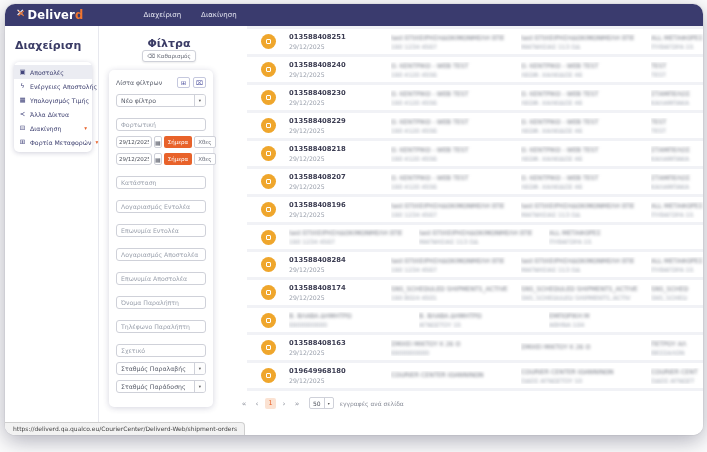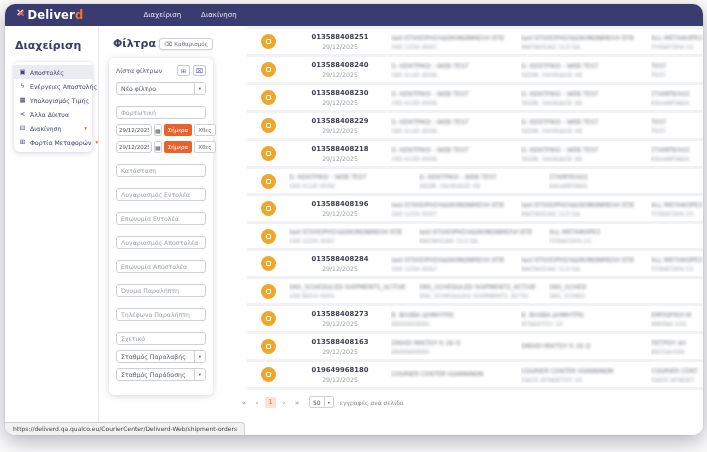--- a/index.html
+++ b/index.html
@@ -22,21 +22,21 @@
   
   .side-col{ width:94px; border-right:1px solid #e7e8ee; padding:9px 6px 0 9px; flex-shrink:0; }
   .side-title{ font-size:11px; font-weight:bold; color:#3b3c66; margin:4px 0 10px 1px; }
   .menu-card{ background:#fff; border-radius:5px; box-shadow:0 1px 5px rgba(40,40,90,.22); padding:3px 0; }
   .menu-item{ display:flex; align-items:center; gap:4px; padding:3px 5px; font-size:6.2px; color:#3e4070; cursor:pointer; white-space:nowrap; }
   .menu-item.active{ background:#ebecf2; }
   .menu-icon{ width:7px; font-size:6.5px; color:#43457c; text-align:center; flex-shrink:0; }
   .menu-chevron{ margin-left:auto; color:#e8622a; font-size:5.5px; }
   
   .filter-col{ width:124px; padding:9px 10px 0 10px; flex-shrink:0; }
-  .filter-head{ display:flex; align-items:center; justify-content:space-between; margin:2px 0 8px 4px; }
+  .filter-head{ display:flex; align-items:center; justify-content:space-between; margin:2px 0 8px 16px;flex-direction:column; }
   .filter-title{ font-size:11px; font-weight:bold; color:#3b3c66; }
   .btn-clear{ display:flex; align-items:center; gap:2px; background:#fff; border:1px solid #cfd1d9; border-radius:3px; padding:2px 4px; font-size:5.6px; color:#6a6e7a; cursor:pointer; box-shadow:0 1px 2px rgba(0,0,0,.08); }
   .filter-card{ background:#fff; border-radius:5px; box-shadow:0 1px 6px rgba(40,40,90,.2); padding:7px 7px 9px 7px; }
   .list-row{ display:flex; align-items:center; margin-bottom:6px; }
   .list-label{ font-size:6.2px; color:#565b68; }
   .icon-btns{ margin-left:auto; display:flex; gap:3px; }
   .icon-btn{ width:13px; height:11px; border:1px solid #c5c8de; border-radius:2px; background:#fff; color:#474b9c; font-size:6px; display:flex; align-items:center; justify-content:center; cursor:pointer; }
   .sel{ height:13px; border:1px solid #cfd1d9; border-radius:3px; display:flex; align-items:center; overflow:hidden; background:#fff; cursor:pointer; margin-bottom:5px; }
   .sel-val{ flex:1; font-size:6.2px; color:#565b68; padding-left:4px; white-space:nowrap; }
   .sel-arrow{ width:11px; align-self:stretch; border-left:1px solid #cfd1d9; display:flex; align-items:center; justify-content:center; font-size:4.5px; color:#555; background:#fdfdfd; }
@@ -48,21 +48,21 @@
   .btn-today{ height:12px; background:#e8622a; border:none; border-radius:2px; color:#fff; font-size:5.5px; padding:0 4px; cursor:pointer; }
   .btn-yday{ height:12px; background:#fff; border:1px solid #cfd1d9; border-radius:2px; color:#6a6e7a; font-size:5.5px; padding:0 3px; cursor:pointer; }
   .btn-search{ width:100%; height:15px; margin-top:4px; background:#e8622a; border:none; border-radius:3px; color:#fff; font-size:6.6px; cursor:pointer; box-shadow:0 1px 3px rgba(232,98,42,.45); }
   
   .main-col{ flex:1; padding:0 0 0 24px; overflow:hidden; display:flex; flex-direction:column; }
   .rows{ border-top:3px solid #f1f2f6; }
   .t-row{ display:flex; align-items:center; background:#fff; padding:4px 0 4px 0; border-bottom:3px solid #f1f2f6; min-height:27px; cursor:pointer; }
   .badge-cell{ width:42px; display:flex; justify-content:center; flex-shrink:0; }
   .badge{ width:15px; height:15px; border-radius:50%; background:#efa62c; display:flex; align-items:center; justify-content:center; }
   .badge-glyph{ width:5px; height:5px; border:1.2px solid #fff; border-radius:1px; }
-  .c-id{ width:102px; flex-shrink:0;text-align:center; }
+  .c-id{ width:102px; flex-shrink:0; }
   .row-id{ font-size:6.8px; font-weight:bold; color:#3c3d52; }
   .row-date{ font-size:6.2px; color:#9aa0ac; margin-top:2px; }
   .c-blur{ width:130px; flex-shrink:0; overflow:hidden; }
   .c-last{ flex:1; overflow:hidden; }
   .bl1{ font-size:6.2px; color:#70747f; filter:blur(1.6px); white-space:nowrap; }
   .bl2{ font-size:6px; color:#9aa0ac; filter:blur(1.6px); white-space:nowrap; margin-top:2px; }
   
   .pager{ display:flex; align-items:center; gap:3px; margin:6px 0 0 -8px; }
   .pg-arrow{ width:10px; text-align:center; font-size:7.5px; color:#8b8f9a; cursor:pointer; }
   .pg-page{ width:11px; height:11px; background:#fbe2d2; color:#e8622a; border-radius:2px; font-size:6.5px; display:flex; align-items:center; justify-content:center; cursor:pointer; }
@@ -342,20 +342,24 @@
               <div class="bl2">ΚΑΛΑΜΠΑΚΑ</div>
             </div>
           </div>
 
           <div class="t-row">
             <div class="badge-cell">
               <span class="badge">
                 <span class="badge-glyph"></span>
               </span>
             </div>
+            <div class="c-id">
+              <div class="row-id">013588408207</div>
+              <div class="row-date">29/12/2025</div>
+            </div>
             <div class="c-blur">
               <div class="bl1">Ο. ΚΕΝΤΡΙΚΟ - WEB TEST</div>
               <div class="bl2">190 4120 4556</div>
             </div>
             <div class="c-blur">
               <div class="bl1">Ο. ΚΕΝΤΡΙΚΟ - WEB TEST</div>
               <div class="bl2">ΛΕΩΦ. ΧΑΛΚΙΔΟΣ 46</div>
             </div>
             <div class="c-last">
               <div class="bl1">ΣΤΑΜΠΕΛΟΣ</div>
@@ -430,43 +434,43 @@
               <div class="bl2">ΠΥΘΑΓΟΡΑ 15</div>
             </div>
           </div>
 
           <div class="t-row">
             <div class="badge-cell">
               <span class="badge">
                 <span class="badge-glyph"></span>
               </span>
             </div>
+            <div class="c-id">
+              <div class="row-id">013588408174</div>
+              <div class="row-date">29/12/2025</div>
+            </div>
             <div class="c-blur">
               <div class="bl1">SNS_SCHEDULED SHIPMENTS_ACTIVE</div>
               <div class="bl2">190 8024 4501</div>
             </div>
             <div class="c-blur">
               <div class="bl1">SNS_SCHEDULED SHIPMENTS_ACTIVE</div>
               <div class="bl2">SNS_SCHEDULED SHIPMENTS_ACTIV</div>
             </div>
             <div class="c-last">
               <div class="bl1">SNS_SCHED</div>
               <div class="bl2">SNS_SCHED</div>
             </div>
           </div>
 
           <div class="t-row">
             <div class="badge-cell">
               <span class="badge">
                 <span class="badge-glyph"></span>
               </span>
-            </div>
-            <div class="c-id">
-              <div class="row-id">013588408273</div>
-              <div class="row-date">29/12/2025</div>
             </div>
             <div class="c-blur">
               <div class="bl1">Β. ΒΛΑΒΑ ΔΗΜΗΤΡΩ</div>
               <div class="bl2">6900000000</div>
             </div>
             <div class="c-blur">
               <div class="bl1">Β. ΒΛΑΒΑ ΔΗΜΗΤΡΩ</div>
               <div class="bl2">ΑΓΝΩΣΤΟΥ 15</div>
             </div>
             <div class="c-last">

